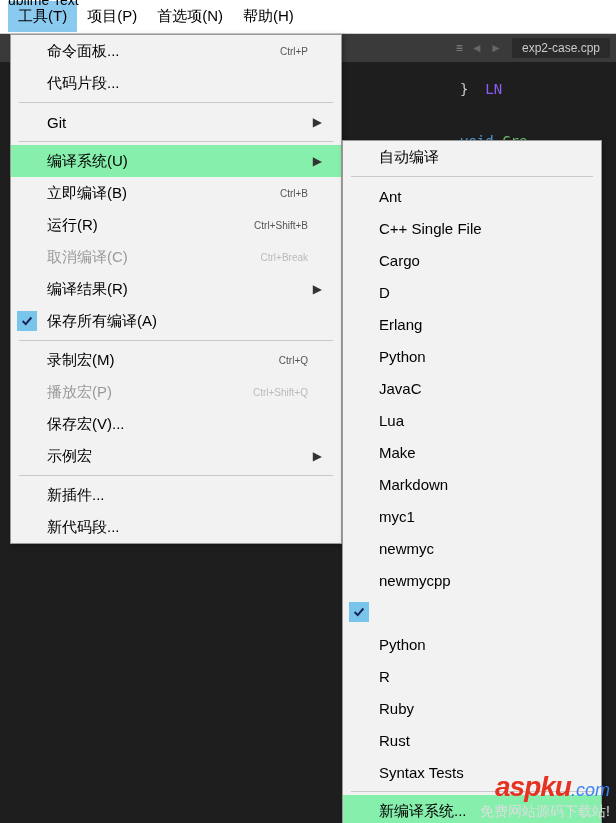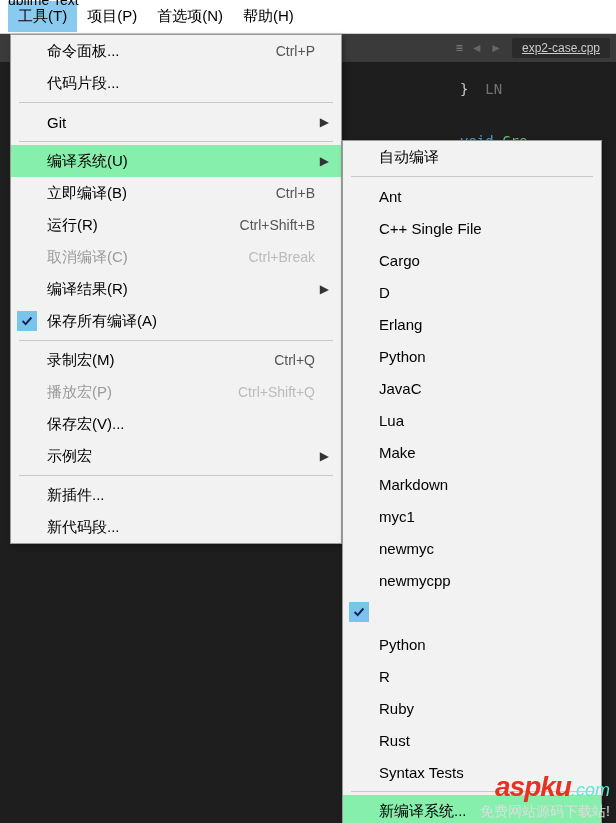--- a/index.html
+++ b/index.html
@@ -37,21 +37,20 @@
       gap: 8px;
       padding-right: 6px;
       color: #aaa;
       font-size: 12px;
     }
     .tab {
       background: #2a2a2a;
       padding: 3px 10px;
       border-radius: 2px;
       color: #ccc;
-      text-decoration: underline;
     }
     .arrows { color: #666; letter-spacing: 2px; }
     .hambrg { color: #888; }
     .editor {
       position: absolute;
       top: 62px; left: 0; right: 0; bottom: 0;
       background: #1e1e1e;
       color: #ccc;
       font-family: Consolas, monospace;
       font-size: 14px;
@@ -67,43 +66,43 @@
       color: #666;
       text-align: right;
       padding-right: 16px;
       font-family: Consolas, monospace;
       font-size: 14px;
       padding-top: 14px;
       line-height: 26px;
     }
     .kw { color: #4aa0d8; }
     .fn { color: #6fbf73; }
-    .tp { color: #737373; }
+    .tp { color: #8b5cf6; }
     .dropdown {
       position: absolute;
       top: 34px;
       left: 10px;
       width: 332px;
       background: #f2f2f2;
       border: 1px solid #999;
       box-shadow: 2px 2px 5px rgba(0,0,0,.3);
       z-index: 10;
     }
     .menu-row {
       display: flex;
       align-items: center;
       height: 32px;
-      padding-right: 12px;
+      padding-right: 19px;
       cursor: default;
     }
     .menu-row.highlight { background: #86efac; }
     .menu-row.disabled { color: #9a9a9a; }
     .check-col { width: 32px; display: flex; justify-content: center; }
     .menu-label { flex: 1; padding-left: 4px; }
-    .shortcut { color: #555; font-size: 14px; }
+    .shortcut { color: #555; font-size: 10px; }
     .menu-row.disabled .shortcut { color: #bbb; }
     .arrow-col { width: 14px; text-align: right; color: #333; font-size: 12px; }
     .separator { height: 1px; background: #c8c8c8; margin: 3px 8px; }
     .checkmark {
       width: 20px; height: 20px;
       background: #79c4eb;
       display: flex; align-items: center; justify-content: center;
     }
     .checkmark svg { width: 14px; height: 14px; }
     .submenu {
@@ -126,21 +125,21 @@
       text-align: right;
     }
     .wm-big {
       font-size: 28px;
       font-weight: bold;
       font-style: italic;
       color: #e63222;
       letter-spacing: -1px;
       margin-left: 44px;
     }
-    .wm-com { font-size: 18px; color: #5eead4; font-style: italic; }
+    .wm-com { font-size: 18px; color: #3b82f6; font-style: italic; }
     .wm-sub { color: #ddd; font-size: 14px; }
     .title-fragment {
       position: absolute;
       top: -8px; left: 8px;
       color: #000;
       font-size: 14px;
     }
   </style>
 </head>
 <body>

